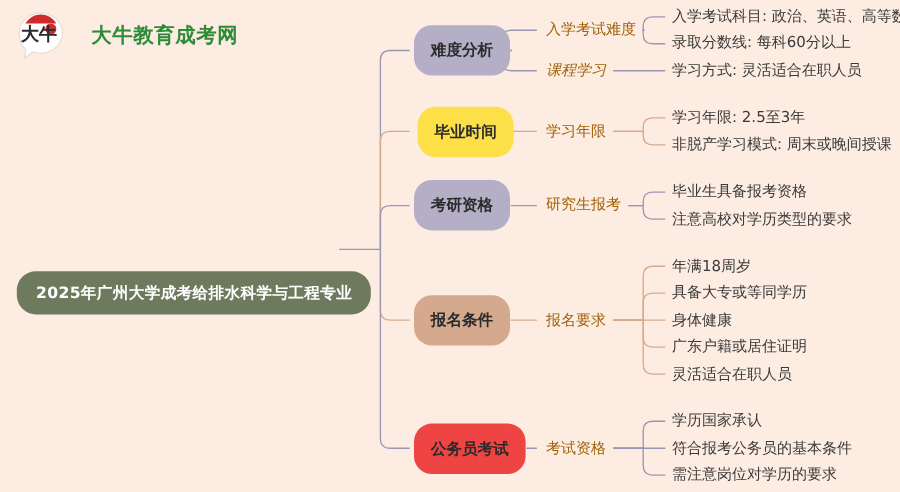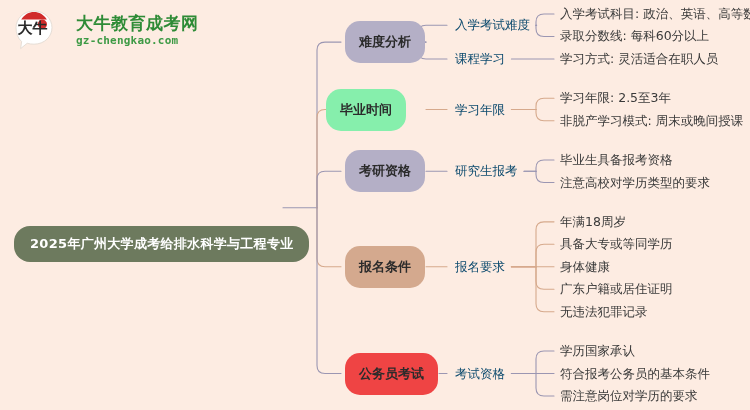--- a/index.html
+++ b/index.html
@@ -89,21 +89,21 @@
     color: #2b2b2b;
     border-radius: 15px;
     padding: 12px 14px;
     text-align: center;
     min-width: 78px;
   }
 
   
   .sub-node {
     font-size: 12.5px;
-    color: #0c4a6e;
+    color: #a16207;
     padding: 1px 0;
   }
 
   
   .leaf-node {
     font-size: 12.5px;
     color: #3a3a3a;
     padding: 1px 0;
   }
 </style>
@@ -117,21 +117,20 @@
                C19.6 36.2 17.3 35.9 15.2 35.3 L8.6 40.6 L9.6 33.6
                C5.9 30.4 4 25.3 4 19.6 C4 10.6 11.5 3 22 3 Z" fill="#ffffff" stroke="#e6ded6" stroke-width="1"></path>
       <ellipse cx="22" cy="19.3" rx="14.2" ry="13" fill="#ffffff"></ellipse>
       <path d="M9.2 11.5 C12.4 6.4 16.9 4 22 4 C27.1 4 31.7 6.4 34.9 11.5 Z" fill="#d02b2b"></path>
       <circle cx="30.4" cy="16.2" r="4.6" fill="#d02b2b"></circle>
       <text x="20.5" y="25" font-family="DejaVu Sans, sans-serif" font-size="15" font-weight="bold" fill="#2b2b2b" text-anchor="middle">大牛</text>
     </svg>
   </div>
   <div id="logo-text">
     <div id="logo-title">大牛教育成考网</div>
-    <div id="logo-sub">gz-chengkao.com</div>
   </div>
 </div>
 
 <div id="map">
   <svg id="links" viewBox="0 0 750 410" preserveAspectRatio="none">
       <path d="M283 207.80882352941177 H317" fill="none" stroke="#9b96b2" stroke-width="1.1" stroke-linecap="round"></path>
       <path d="M317 207.80882352941177 V50.08823529411765 Q317 42.08823529411765 325 42.08823529411765 H341" fill="none" stroke="#9b96b2" stroke-width="1.1" stroke-linecap="round"></path>
       <path d="M426 42.08823529411765 H418" fill="none" stroke="#9b96b2" stroke-width="1.1" stroke-linecap="round"></path>
       <path d="M418 42.08823529411765 V33.23529411764706 Q418 25.235294117647058 426 25.235294117647058 H447" fill="none" stroke="#9b96b2" stroke-width="1.1" stroke-linecap="round"></path>
       <path d="M536.6 25.235294117647058 H536" fill="none" stroke="#9b96b2" stroke-width="1.1" stroke-linecap="round"></path>
@@ -173,36 +172,36 @@
       <path d="M536 373.5294117647059 H554" fill="none" stroke="#9b96b2" stroke-width="1.1" stroke-linecap="round"></path>
       <path d="M511.4 373.5294117647059 H536" fill="none" stroke="#9b96b2" stroke-width="1.1" stroke-linecap="round"></path>
       <path d="M536 373.5294117647059 V388 Q536 396 544 396 H554" fill="none" stroke="#9b96b2" stroke-width="1.1" stroke-linecap="round"></path>
     </svg>
   <div id="nodes">
       <div class="node" id="root-node" style="left: 14px; top: 207.809px; background: rgb(109, 122, 94); color: rgb(255, 255, 255);">2025年广州大学成考给排水科学与工程专业</div>
       <div class="node branch-node" style="left: 345px; top: 42.0882px; background: rgb(180, 175, 198);">难度分析</div>
       <div class="node sub-node" style="left: 455px; top: 25.2353px;">入学考试难度</div>
       <div class="node leaf-node" style="left: 560px; top: 14px;">入学考试科目: 政治、英语、高等数学</div>
       <div class="node leaf-node" style="left: 560px; top: 36.4706px;">录取分数线: 每科60分以上</div>
-      <div class="node sub-node" style="left: 455px; top: 58.9412px;">课程学习</div>
+      <div class="node sub-node" style="left: 455px; top: 58.9412px; font-style: italic;">课程学习</div>
       <div class="node leaf-node" style="left: 560px; top: 58.9412px;">学习方式: 灵活适合在职人员</div>
-      <div class="node branch-node" style="left: 326px; top: 109.5px; background: #86efac;">毕业时间</div>
+      <div class="node branch-node" style="left: 348px; top: 109.5px; background: #fde047;">毕业时间</div>
       <div class="node sub-node" style="left: 455px; top: 109.5px;">学习年限</div>
       <div class="node leaf-node" style="left: 560px; top: 98.2647px;">学习年限: 2.5至3年</div>
       <div class="node leaf-node" style="left: 560px; top: 120.735px;">非脱产学习模式: 周末或晚间授课</div>
       <div class="node branch-node" style="left: 345px; top: 171.294px; background: rgb(180, 175, 198);">考研资格</div>
       <div class="node sub-node" style="left: 455px; top: 171.294px;">研究生报考</div>
       <div class="node leaf-node" style="left: 560px; top: 160.059px;">毕业生具备报考资格</div>
       <div class="node leaf-node" style="left: 560px; top: 182.529px;">注意高校对学历类型的要求</div>
       <div class="node branch-node" style="left: 345px; top: 266.794px; background: rgb(212, 169, 142);">报名条件</div>
       <div class="node sub-node" style="left: 455px; top: 266.794px;">报名要求</div>
       <div class="node leaf-node" style="left: 560px; top: 221.853px;">年满18周岁</div>
       <div class="node leaf-node" style="left: 560px; top: 244.324px;">具备大专或等同学历</div>
       <div class="node leaf-node" style="left: 560px; top: 266.794px;">身体健康</div>
       <div class="node leaf-node" style="left: 560px; top: 289.265px;">广东户籍或居住证明</div>
-      <div class="node leaf-node" style="left: 560px; top: 311.735px;">无违法犯罪记录</div>
+      <div class="node leaf-node" style="left: 560px; top: 311.735px;">灵活适合在职人员</div>
       <div class="node branch-node" style="left: 345px; top: 373.529px; background: #ef4444;">公务员考试</div>
       <div class="node sub-node" style="left: 455px; top: 373.529px;">考试资格</div>
       <div class="node leaf-node" style="left: 560px; top: 351.059px;">学历国家承认</div>
       <div class="node leaf-node" style="left: 560px; top: 373.529px; text-align: right;">符合报考公务员的基本条件</div>
       <div class="node leaf-node" style="left: 560px; top: 396px;">需注意岗位对学历的要求</div>
     </div>
 </div>
 
 </body></html>

